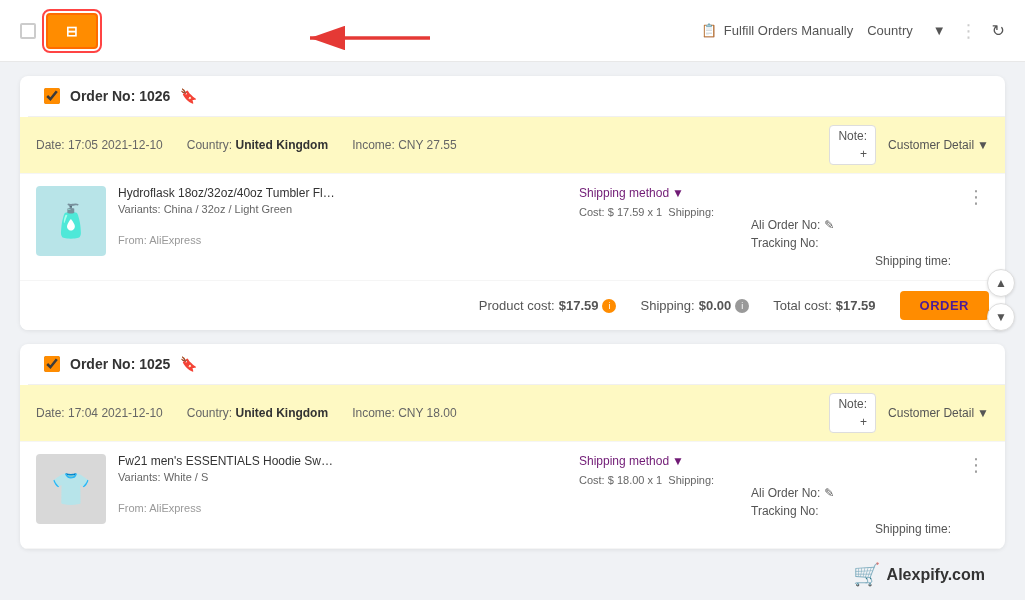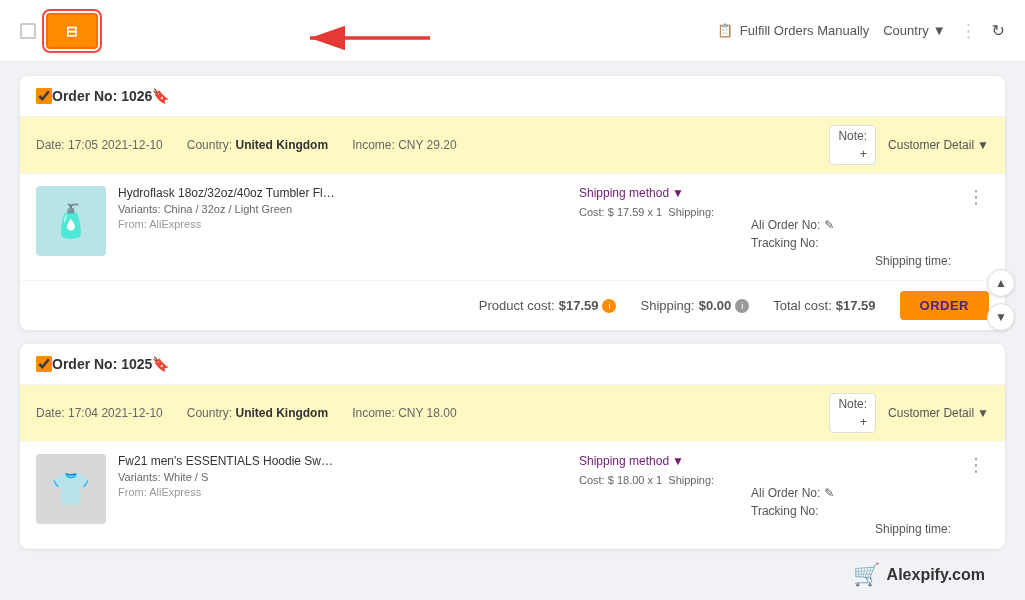--- a/index.html
+++ b/index.html
@@ -65,21 +65,21 @@
       background: none;
       border: none;
       color: #555;
       font-size: 13px;
       cursor: pointer;
     }
 
     .country-select {
       display: flex;
       align-items: flex-end;
-      gap: 4px;
+      gap: 20px;
       background: none;
       border: none;
       color: #555;
       font-size: 13px;
       cursor: pointer;
     }
 
     .refresh-btn {
       background: none;
       border: none;
@@ -109,20 +109,22 @@
       box-shadow: 0 1px 4px rgba(0,0,0,0.08);
       padding: 0;
       overflow: hidden;
     }
 
     .order-header {
       display: flex;
       align-items: center;
       padding: 12px 16px;
       border-bottom: 1px solid #f0f0f0;
+      gap: 10px;
+      margin-left: 8px;
     }
 
     .order-checkbox {
       width: 16px;
       height: 16px;
       accent-color: #ff8c00;
     }
 
     .order-no-label {
       font-size: 14px;
@@ -230,21 +232,21 @@
 
     .product-variant {
       font-size: 11px;
       color: #666;
       margin-top: 3px;
     }
 
     .product-source {
       font-size: 11px;
       color: #999;
-      margin-top: 3px;
+      margin-top: 19px;
     }
 
     .shipping-col {
       width: 160px;
     }
 
     .shipping-method-btn {
       background: none;
       border: none;
       color: #701a75;
@@ -440,21 +442,21 @@
       <input type="checkbox" class="order-checkbox" checked="" style="">
       <span class="order-no-label">Order No: 1026</span>
       <span class="bookmark-icon">🔖</span>
     </div>
     <div class="order-meta">
       <span class="meta-item">Date: 17:05 2021-12-10</span>
       <span class="meta-item">
         <span>Country:</span>
         <strong>United Kingdom</strong>
       </span>
-      <span class="meta-item">Income: CNY 29.20</span>
+      <span class="meta-item">Income: CNY 27.55</span>
       <div class="meta-right">
         <button class="note-btn">
           <span>Note:</span>
           <span>+</span>
         </button>
         <button class="customer-detail-btn">
           <span>Customer Detail</span>
           <span>▼</span>
         </button>
       </div>

